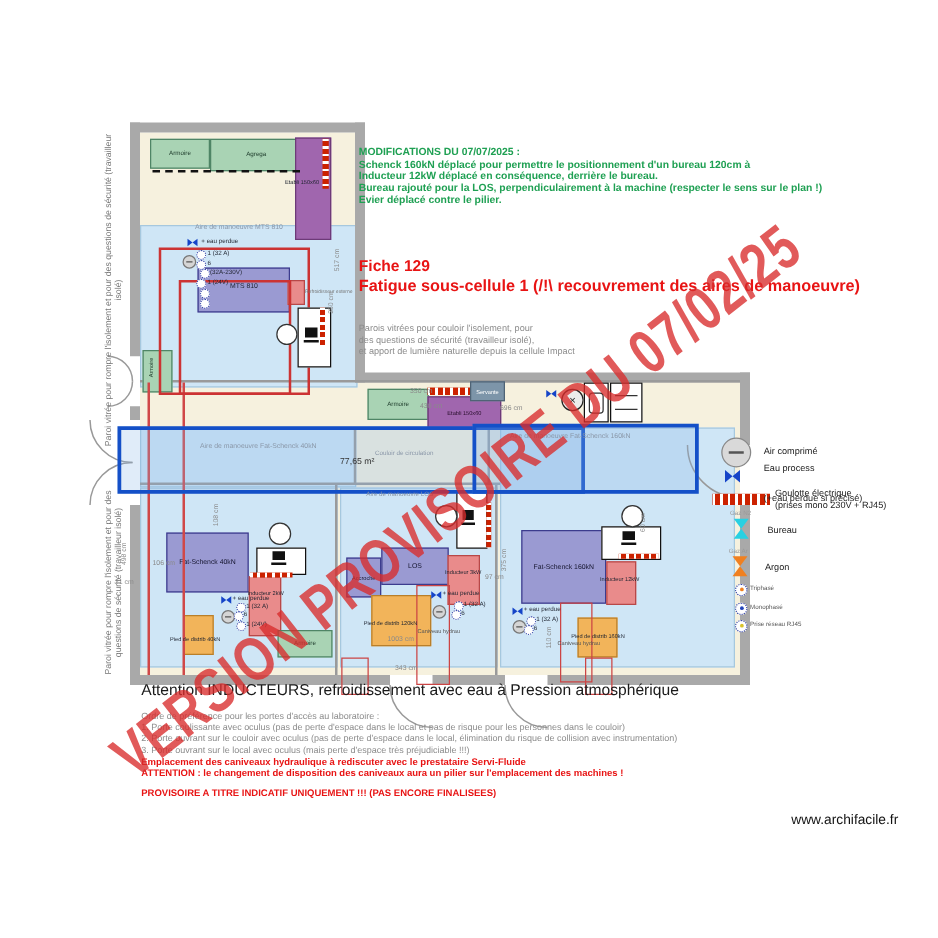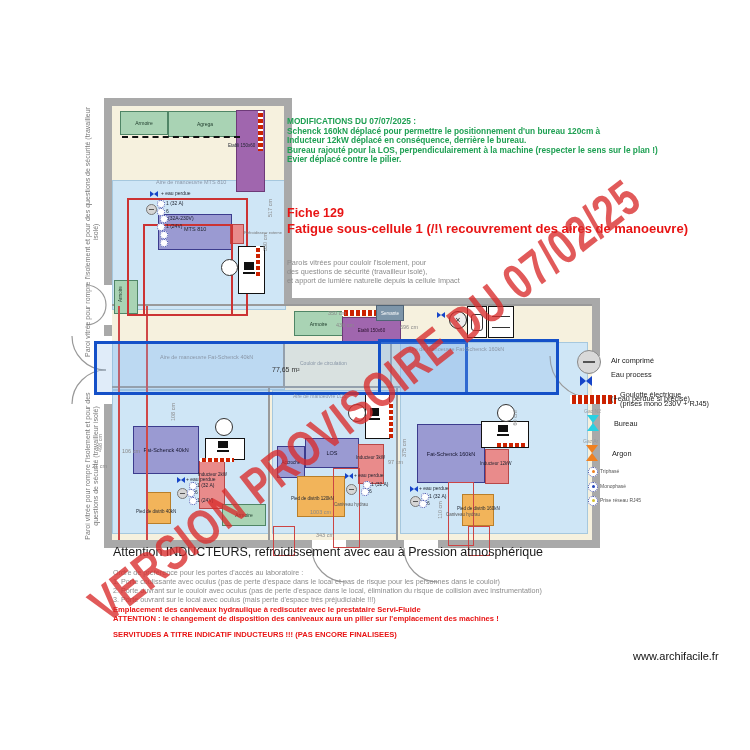--- a/index.html
+++ b/index.html
@@ -372,17 +372,17 @@
   <div>1. Porte coulissante avec oculus (pas de perte d'espace dans le local et pas de risque pour les personnes dans le couloir)</div>
   <div>2. Porte ouvrant sur le couloir avec oculus (pas de perte d'espace dans le local, élimination du risque de collision avec instrumentation)</div>
   <div>3. Porte ouvrant sur le local avec oculus (mais perte d'espace très préjudiciable !!!)</div>
 </div>
 
 <div class="redtxt" style="top:605px">
   <div>Emplacement des caniveaux hydraulique à rediscuter avec le prestataire Servi-Fluide</div>
   <div>ATTENTION : le changement de disposition des caniveaux aura un pilier sur l'emplacement des machines !</div>
 </div>
 
-<div class="redtxt" style="top:630px">SERVITUDES A TITRE INDICATIF INDUCTEURS !!! (PAS ENCORE FINALISEES)</div>
+<div class="redtxt" style="top:630px">PROVISOIRE A TITRE INDICATIF UNIQUEMENT !!! (PAS ENCORE FINALISEES)</div>
 
 <div class="watermark">VERSION PROVISOIRE DU 07/02/25</div>
 
 <a class="site" href="#">www.archifacile.fr</a>
 
 </body></html>

